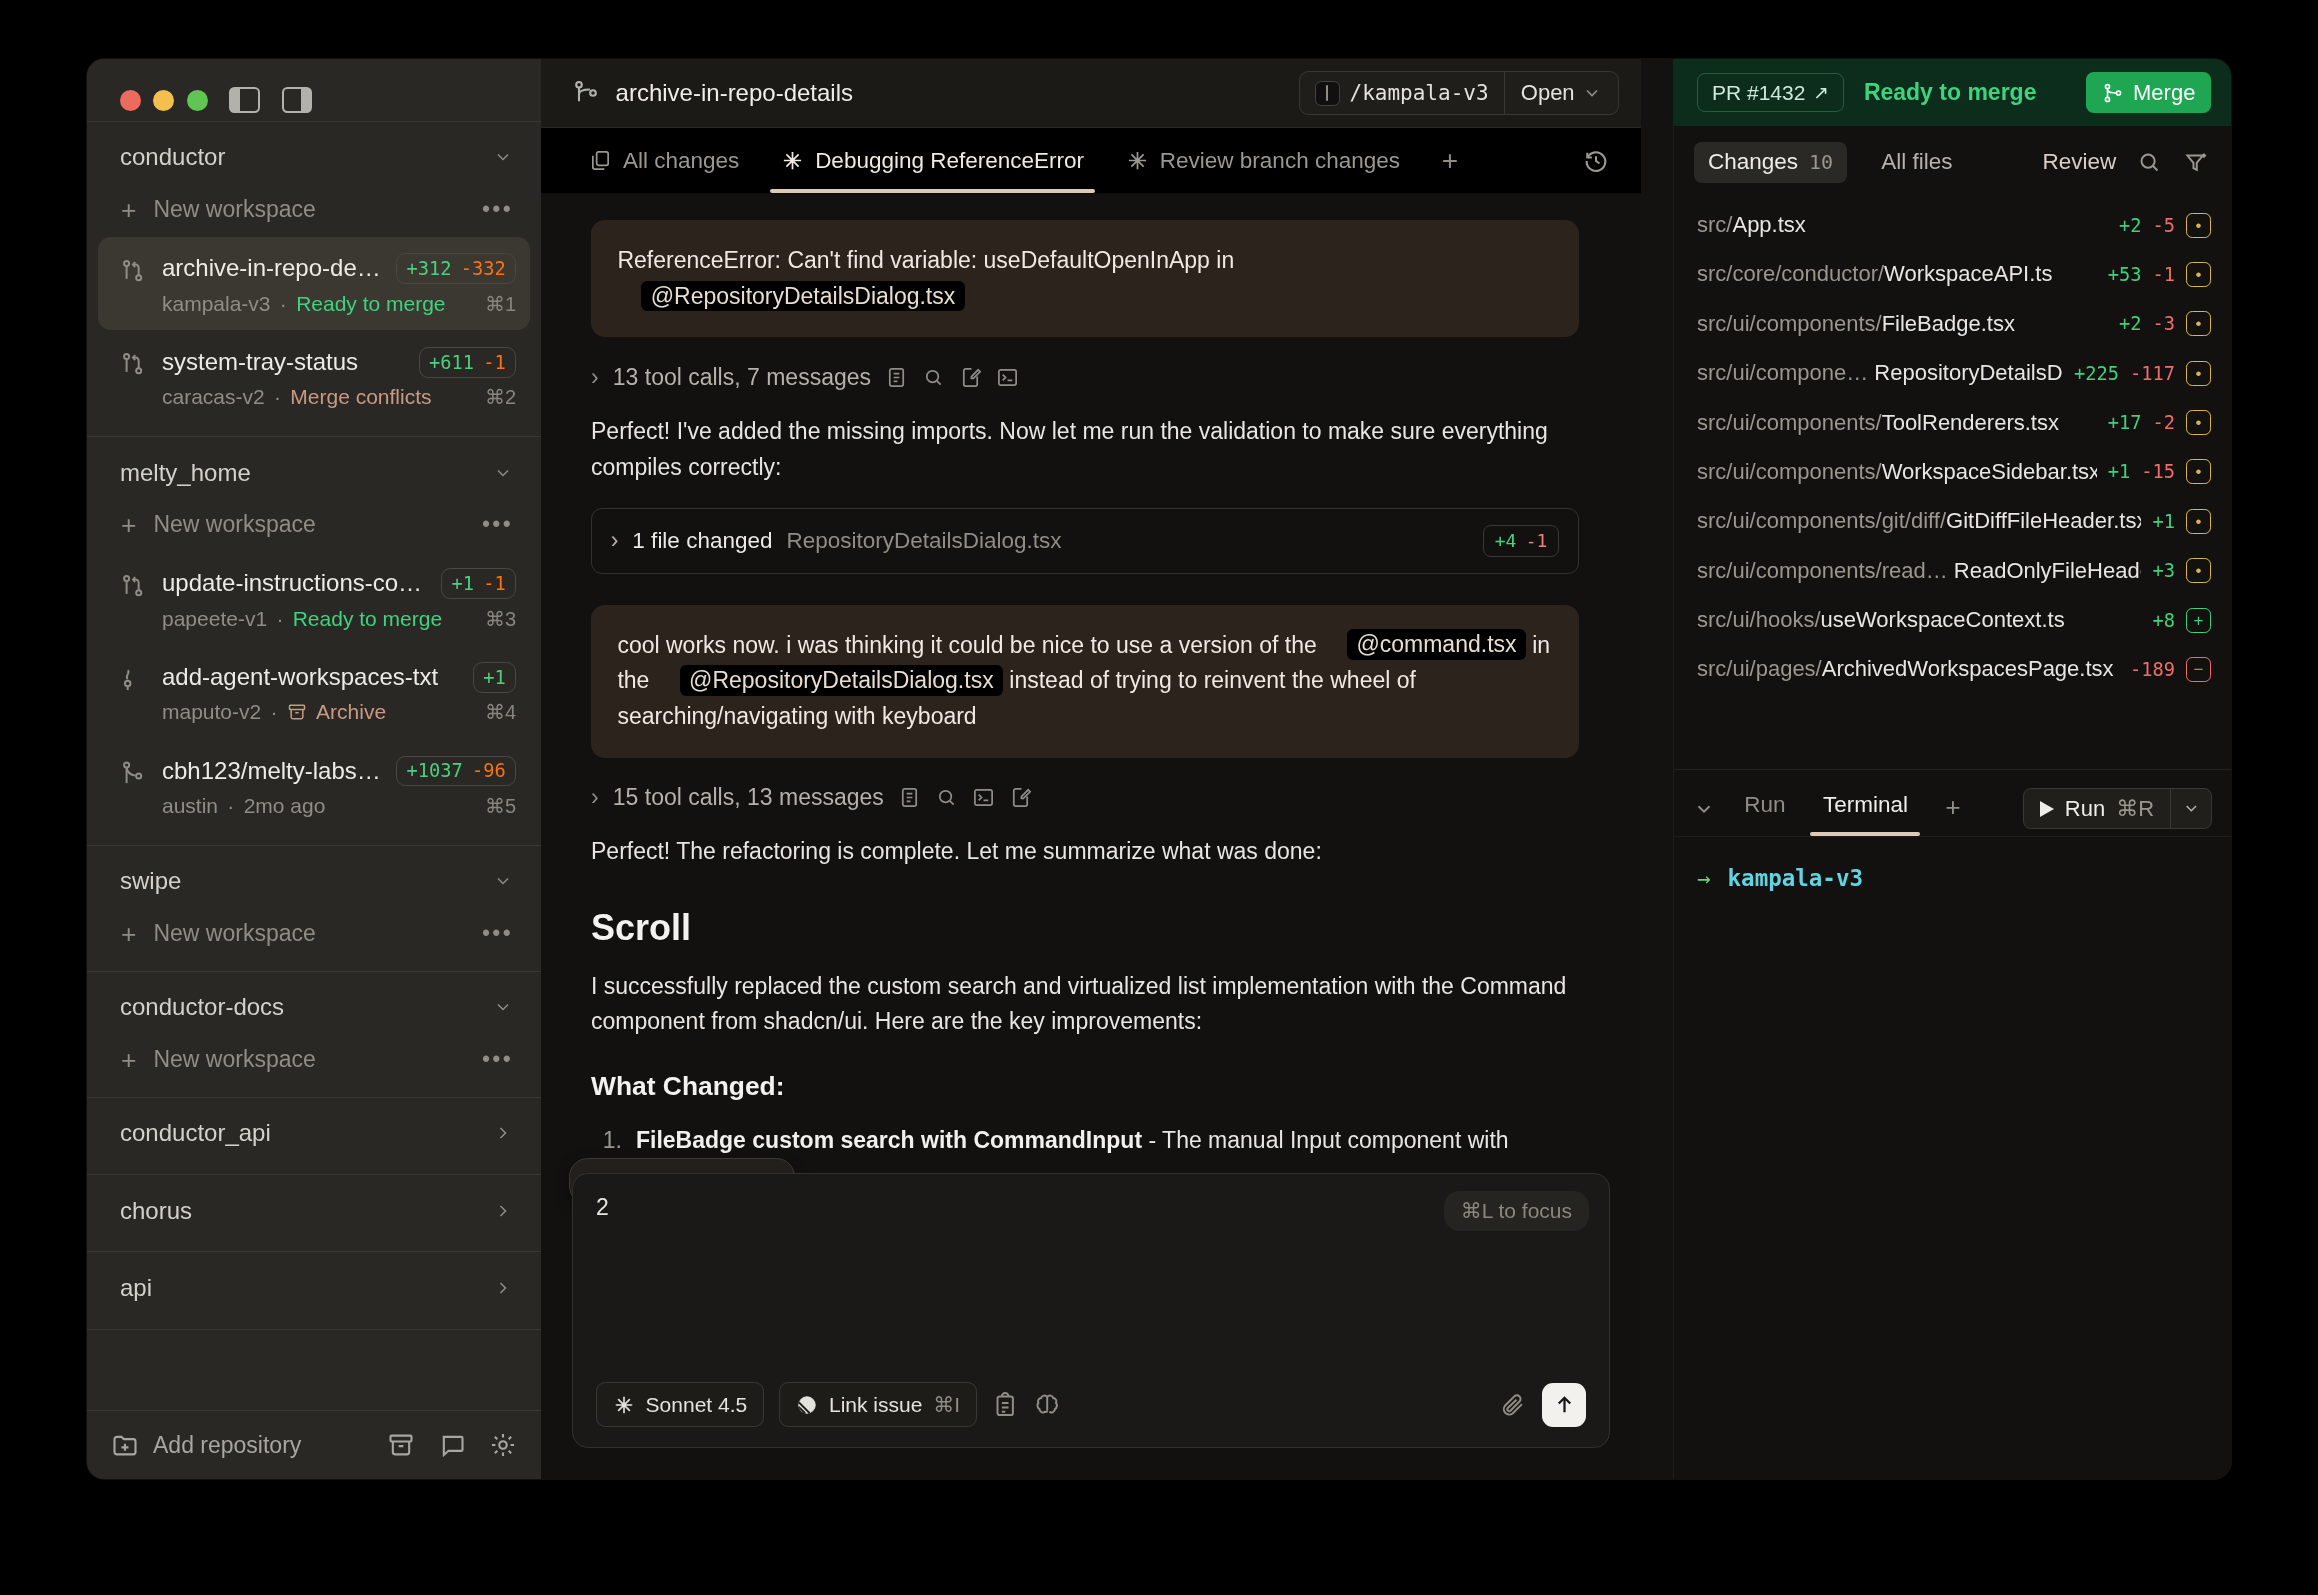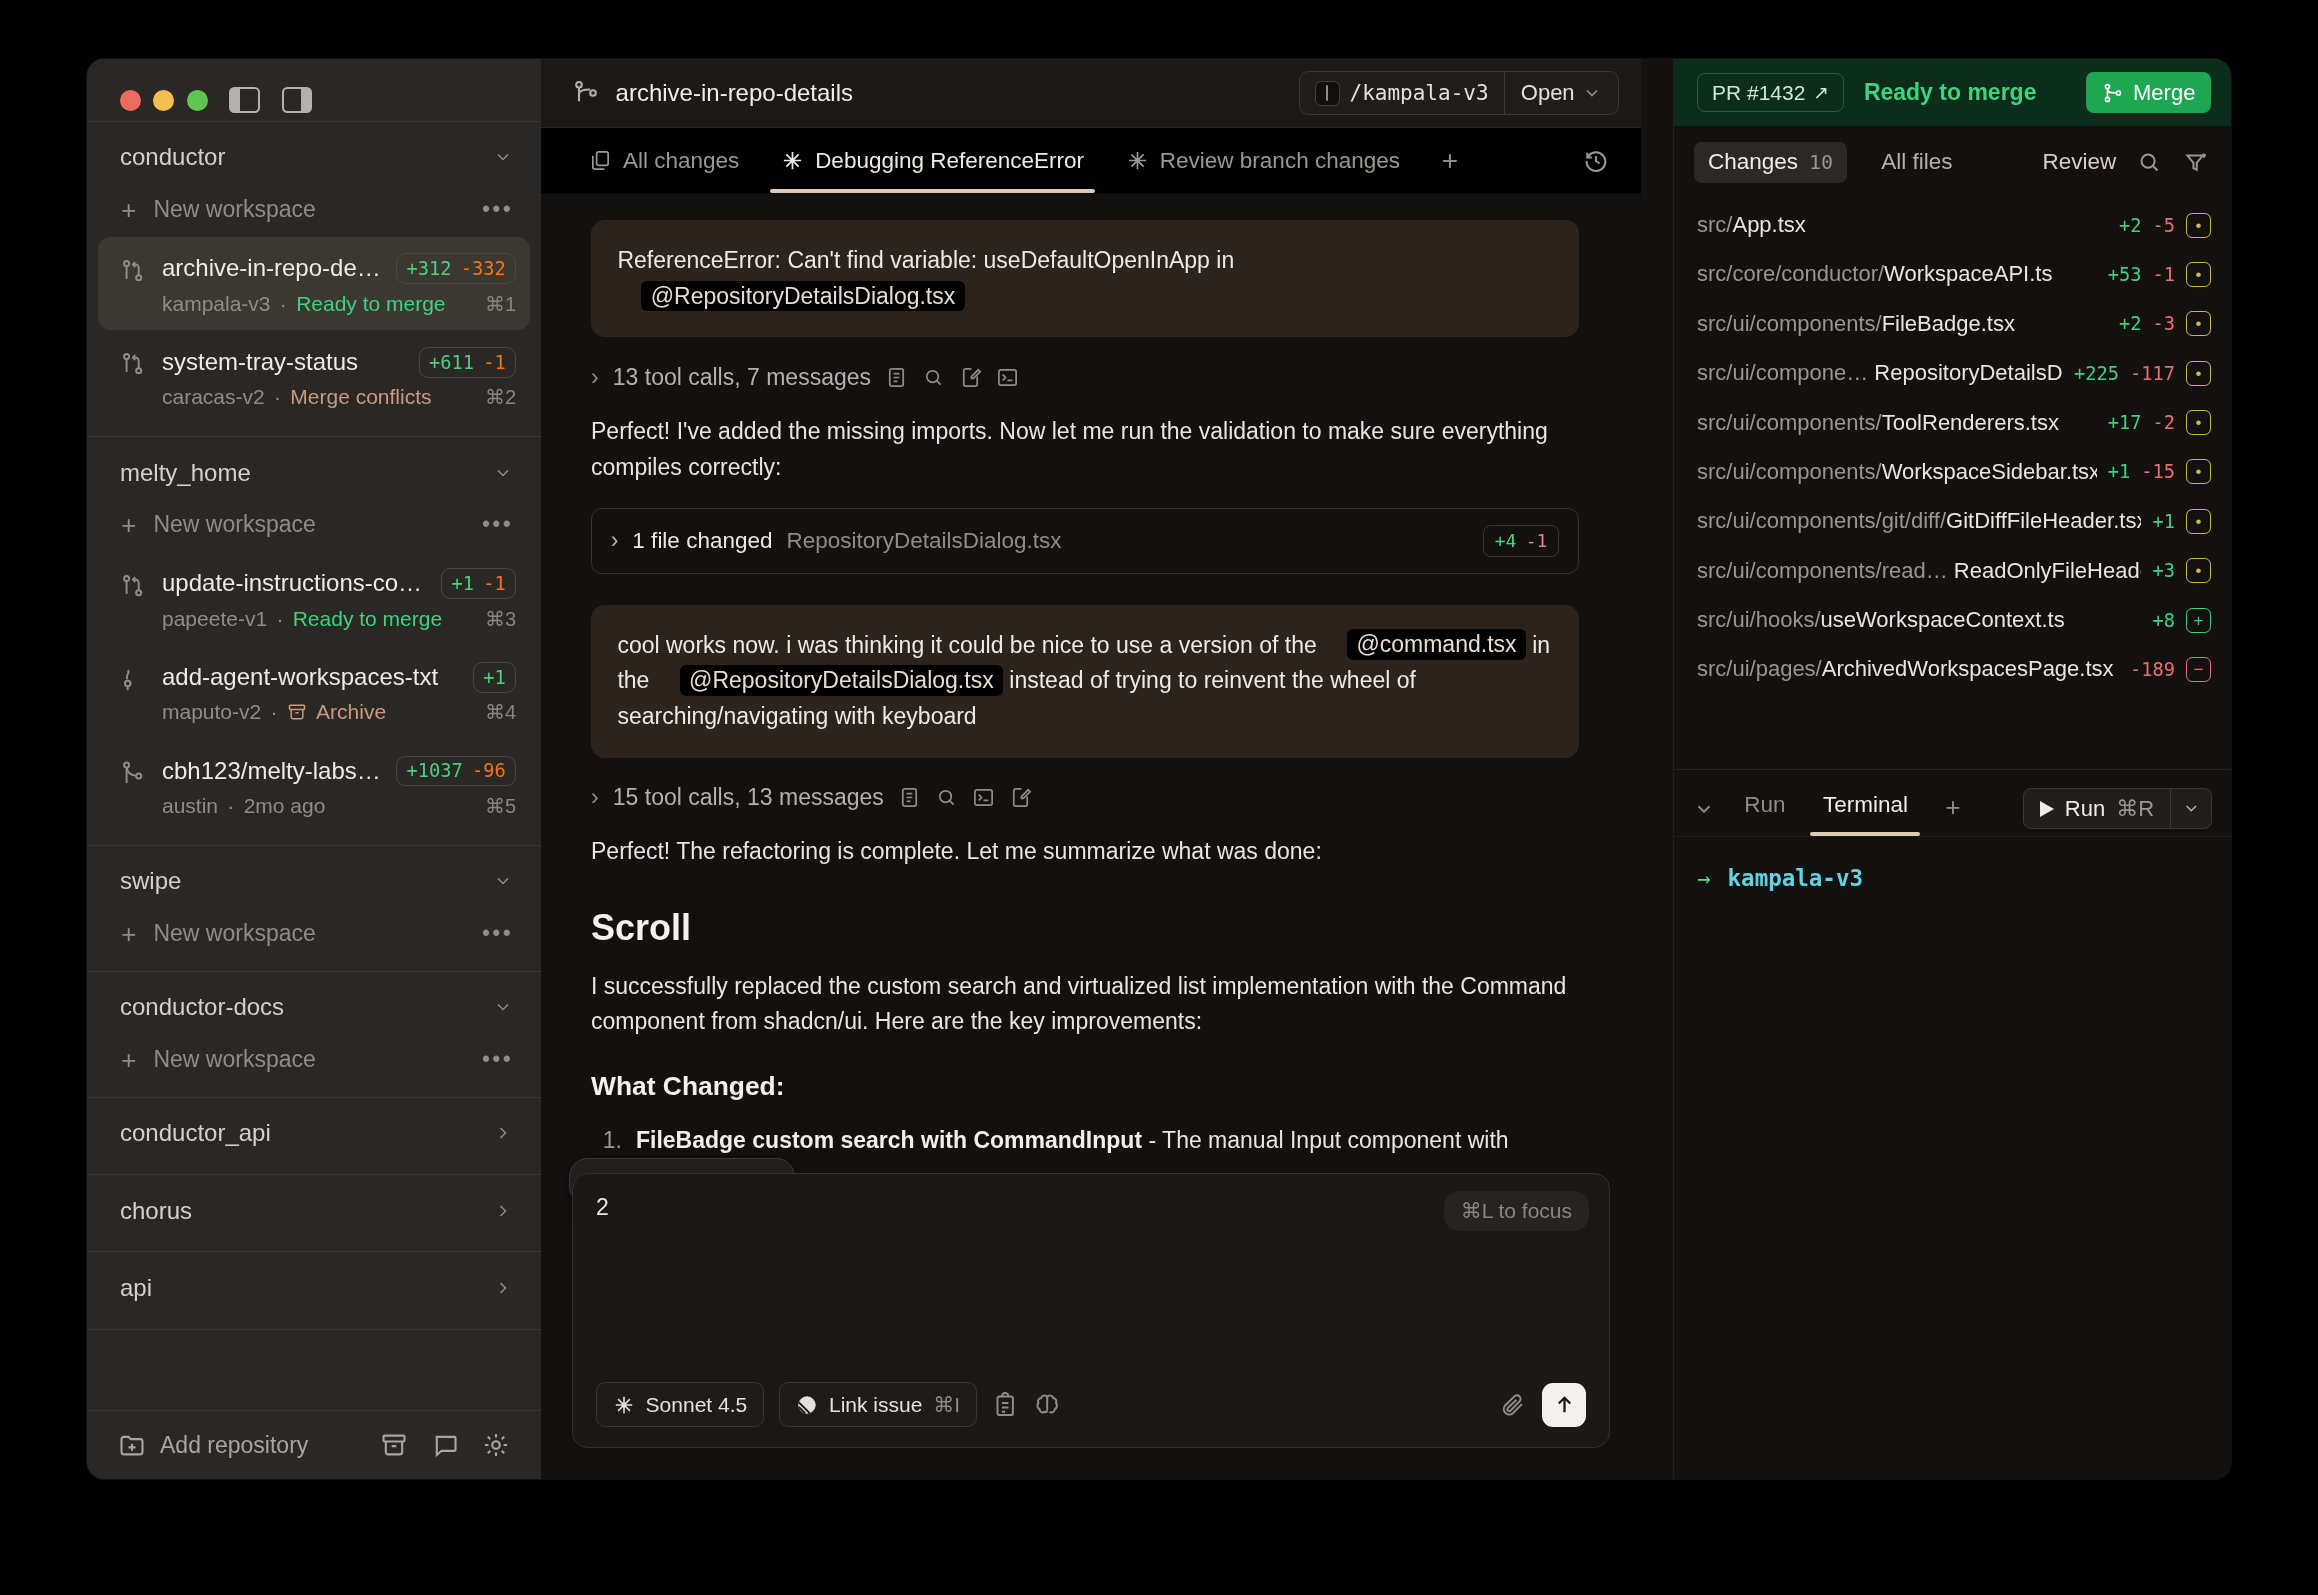--- a/index.html
+++ b/index.html
@@ -30,21 +30,21 @@
   .ws-item .gicon{width:26.4px;height:26.4px;flex:0 0 26.4px;stroke:#8f8d86;margin-top:4.7px;}
   .ws-main{flex:1;min-width:0;}
   .ws-top{display:flex;align-items:center;gap:11px;}
   .ws-title{flex:1;color:#edebe6;font-size:24px;white-space:nowrap;overflow:hidden;text-overflow:ellipsis;}
   .ws-pill{display:flex;gap:9.3px;border:1.6px solid #4a4842;border-radius:9.3px;padding:3.9px 9.3px;font-family:"DejaVu Sans Mono",monospace;font-size:18.7px;}
   .ws-pill .a{color:#4cd07d;} .ws-pill .d{color:#f97316;}
   .ws-sub{display:flex;align-items:center;gap:9.3px;margin-top:7.8px;font-size:21px;color:#8f8d86;}
   .ws-sub .sstatus.green{color:#3fd37f;} .ws-sub .sstatus.tan{color:#c89a83;} .ws-sub .sstatus.gray{color:#8f8d86;}
   .ws-sub .shortcut{margin-left:auto;color:#87857e;font-size:20px;}
   .ws-sub .arcicon{width:20px;height:20px;stroke:#c89a83;}
-  .sidebar-footer{border-top:0.8px solid rgba(255,255,255,.07);display:flex;align-items:center;gap:23px;padding:20px 31px;}
+  .sidebar-footer{border-top:0.8px solid rgba(255,255,255,.07);display:flex;align-items:center;gap:23px;padding:20px 24px;}
   .addrepo{display:flex;align-items:center;gap:14px;color:#a8a6a0;font-size:23px;flex:1;}
   .footicon{width:28px;height:28px;stroke:#a8a6a0;}
 
   
   .middle{flex:1;background:#131110;display:flex;flex-direction:column;position:relative;min-width:0;}
   .mid-header{height:68px;background:#1c1a17;display:flex;align-items:center;padding:0 22px 0 31px;border-bottom:0.8px solid rgba(255,255,255,.06);}
   .mid-header .branchicon{width:28px;height:28px;stroke:#b3b1ab;margin-right:15.6px;}
   .mid-title{color:#efede8;font-size:24px;flex:1;}
   .repo-open{display:flex;align-items:stretch;border:1.6px solid #3a3833;border-radius:9.3px;overflow:hidden;background:#201e1b;}
   .repo-chip{display:flex;align-items:center;gap:9.3px;padding:7.8px 15.6px;border-right:1.6px solid #3a3833;}

